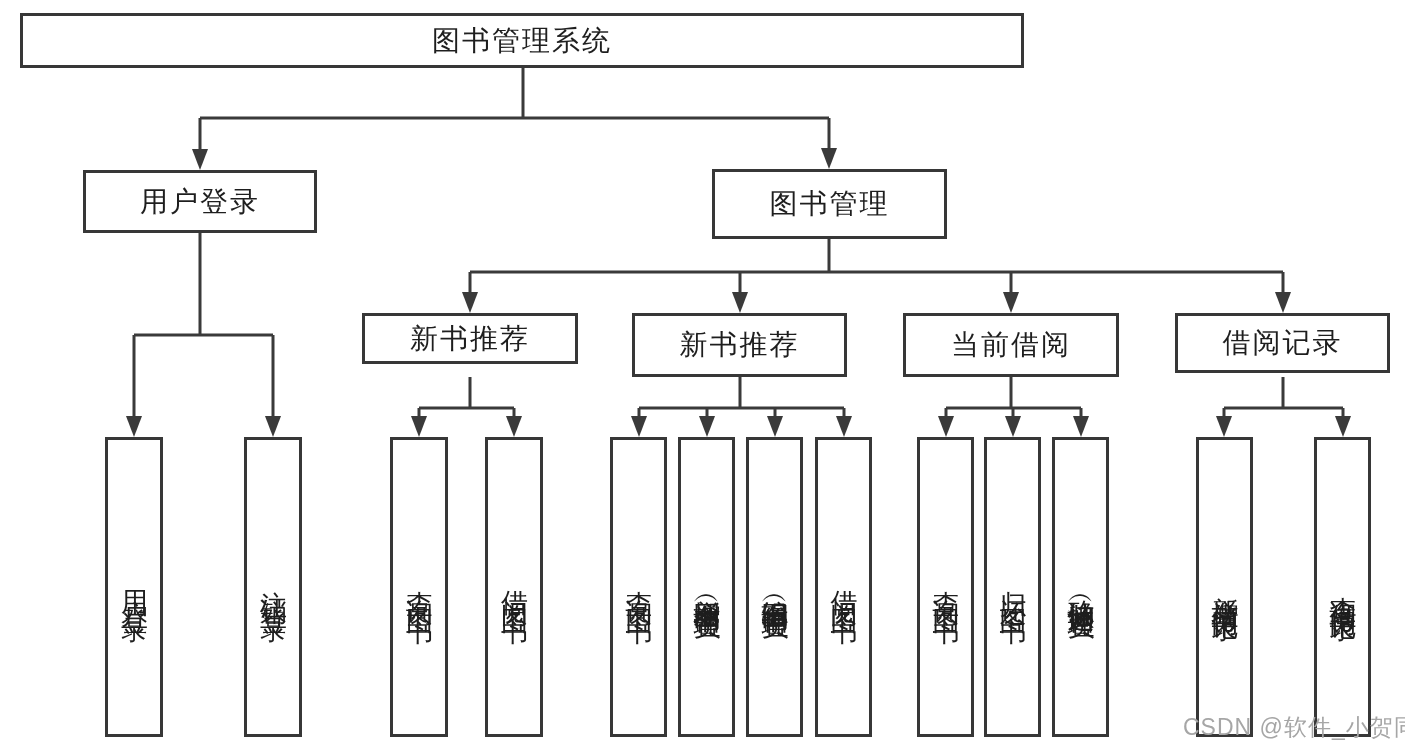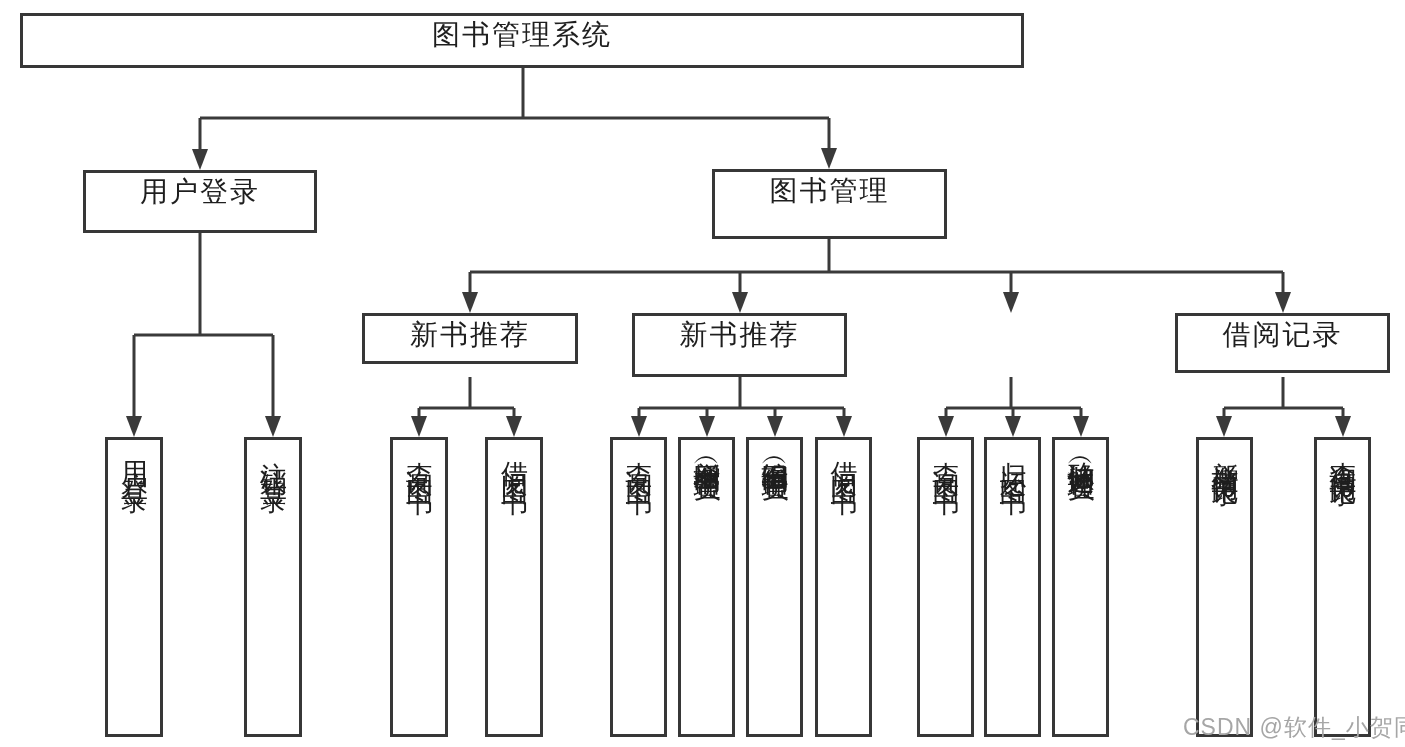--- a/index.html
+++ b/index.html
@@ -3,21 +3,21 @@
 <meta charset="utf-8">
 <style>
   html,body{margin:0;padding:0;background:#fff;}
   .stage{
     position:relative;width:1405px;height:747px;background:#ffffff;overflow:hidden;
     font-family:"Liberation Sans",sans-serif;color:#1e1e1e;
   }
   .connectors{position:absolute;left:0;top:0;width:1405px;height:747px;}
   .box{
     position:absolute;box-sizing:border-box;background:#fff;
-    border:3px solid #373737;display:flex;align-items:flex-start;justify-content:center;
+    border:3px solid #373737;display:flex;align-items:center;justify-content:center;
   }
   .hbox{font-size:28px;letter-spacing:2px;white-space:nowrap;}
   .vbox{top:437px;height:300px;width:58px;}
   .vbox .vtext{
     writing-mode:vertical-rl;text-orientation:mixed;
     font-size:27px;line-height:1;white-space:nowrap;
   }
   .ls-s .vtext{letter-spacing:9px;}
   .ls-m .vtext{letter-spacing:4px;}
   .ls-l .vtext{letter-spacing:2px;}
@@ -72,20 +72,23 @@
   <div class="box hbox" style="left:712px;top:169px;width:235px;height:70px">
     <span>图书管理</span>
   </div>
 
   <div class="box hbox" style="left:362px;top:313px;width:216px;height:51px">
     <span>新书推荐</span>
   </div>
   <div class="box hbox" style="left:632px;top:313px;width:215px;height:64px">
     <span>新书推荐</span>
   </div>
+  <div class="box hbox" style="left:903px;top:313px;width:216px;height:64px">
+    <span>当前借阅</span>
+  </div>
   <div class="box hbox" style="left:1175px;top:313px;width:215px;height:60px">
     <span>借阅记录</span>
   </div>
 
   <div class="box vbox ls-s" style="left:105px">
     <span class="vtext">用户登录</span>
   </div>
   <div class="box vbox ls-s" style="left:244px">
     <span class="vtext">注销登录</span>
   </div>

